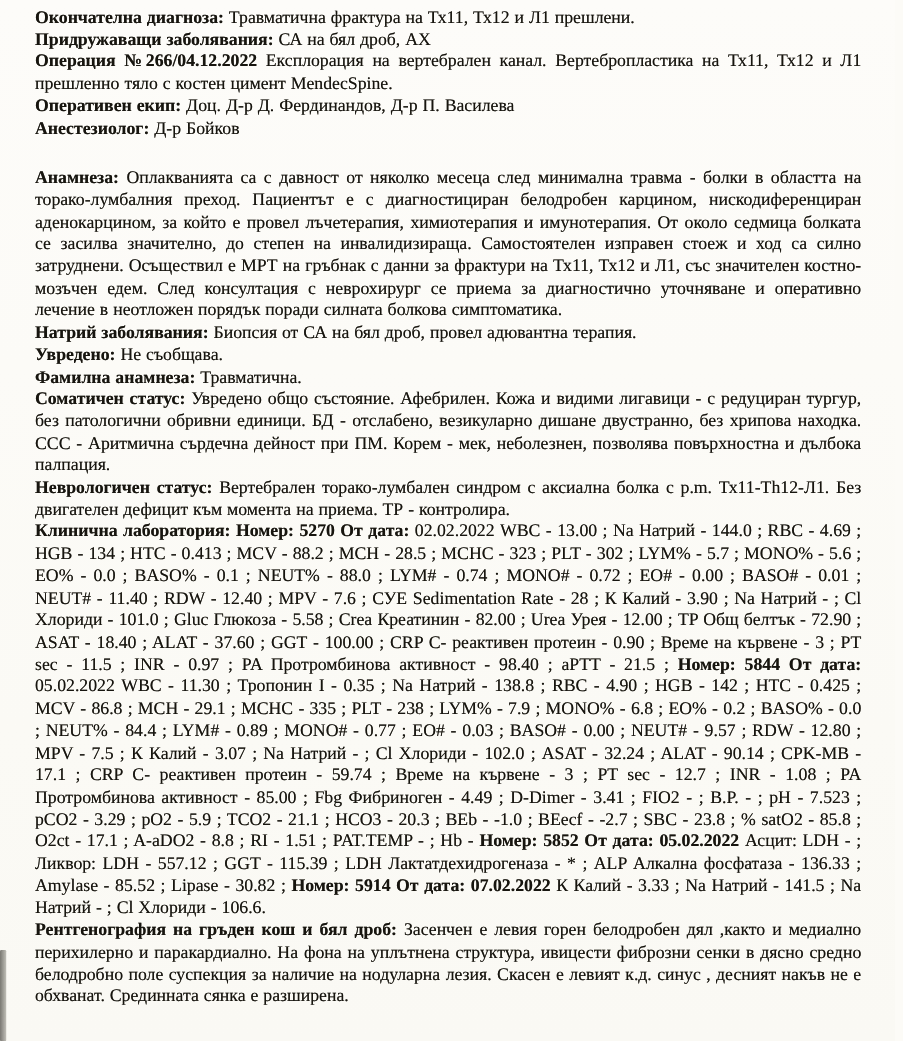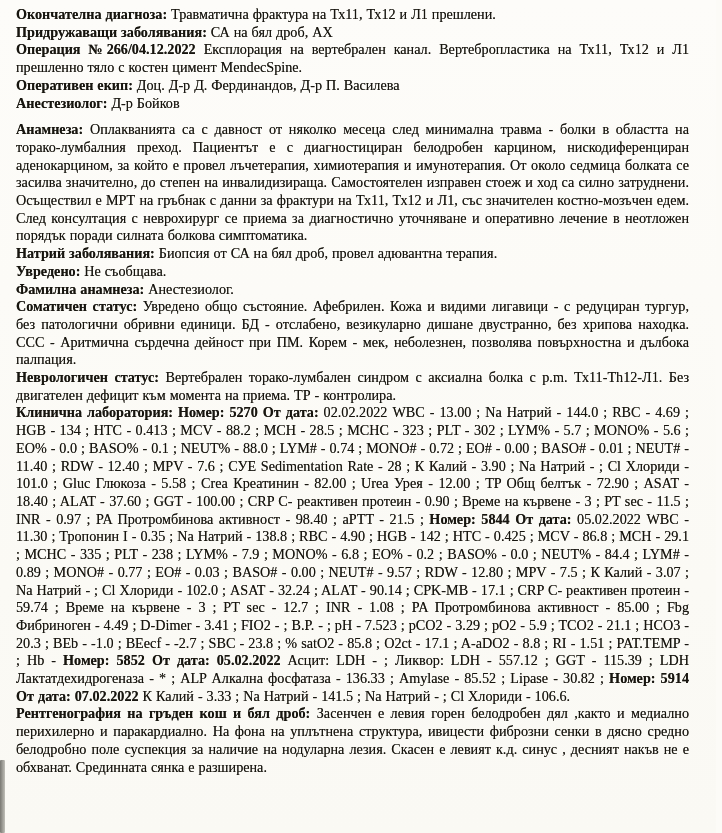--- a/index.html
+++ b/index.html
@@ -1,35 +1,35 @@
 <!DOCTYPE html>
 <html lang="bg"><head>
 <meta charset="utf-8">
 <style>
   * { margin:0; padding:0; box-sizing:border-box; }
   html,body { width:722px; background:#fcfbf7; }
   .page {
     position:relative;
     width:716px; height:833px;
     background:linear-gradient(180deg,#fdfcf9 0%,#fbfaf5 70%,#faf9f4 100%);
-    padding:6px 27px 0 16px;
+    padding:6px 27px 0 28px;
     font-family:"Liberation Serif","DejaVu Serif",serif;
     color:#17150f;
     overflow:hidden;
     text-shadow:0 0 .35px rgba(25,22,14,.65);
   }
   .para {
     font-size:14.2px;
     line-height:17.7px;
     text-align:justify;
     word-spacing:.4px;
   }
   .para .b { font-weight:700; }
   .para .tab { display:inline-block; width:140px; }
-  .gap-after { margin-bottom:9px; }
+  .gap-after { margin-bottom:22px; }
   .scan-artifact {
     position:absolute;
     left:0; top:760px;
     width:5px; height:73px;
     background:linear-gradient(90deg,#63625c,#b7b6ae);
     opacity:.85;
     filter:blur(.6px);
     border-radius:1px;
   }
 </style>
@@ -39,20 +39,20 @@
 <div class="page">
   <div class="doc-body">
       <p class="para"><span class="b">Окончателна диагноза:</span><span class="r"> Травматична фрактура на Тх11, Тх12 и Л1 прешлени.</span></p>
       <p class="para"><span class="b">Придружаващи заболявания:</span><span class="r"> СА на бял дроб, АХ</span></p>
       <p class="para"><span class="b">Операция №266/04.12.2022</span><span class="r"> Експлорация на вертебрален канал. Вертебропластика на Тх11, Тх12 и Л1 прешленно тяло с костен цимент MendecSpine.</span></p>
       <p class="para"><span class="b">Оперативен екип:</span><span class="r"> Доц. Д-р Д. Фердинандов, Д-р П. Василева</span></p>
       <p class="para gap-after"><span class="b">Анестезиолог:</span><span class="r"> Д-р Бойков</span></p>
       <p class="para"><span class="b">Анамнеза:</span><span class="r"> Оплакванията са с давност от няколко месеца след минимална травма - болки в областта на торако-лумбалния преход. Пациентът е с диагностициран белодробен карцином, нискодиференциран аденокарцином, за който е провел лъчетерапия, химиотерапия и имунотерапия. От около седмица болката се засилва значително, до степен на инвалидизираща. Самостоятелен изправен стоеж и ход са силно затруднени. Осъществил е МРТ на гръбнак с данни за фрактури на Тх11, Тх12 и Л1, със значителен костно-мозъчен едем. След консултация с неврохирург се приема за диагностично уточняване и оперативно лечение в неотложен порядък поради силната болкова симптоматика.</span></p>
       <p class="para"><span class="b">Натрий заболявания:</span><span class="r"> Биопсия от СА на бял дроб, провел адювантна терапия.</span></p>
       <p class="para"><span class="b">Увредено:</span><span class="r"> Не съобщава.</span></p>
-      <p class="para"><span class="b">Фамилна анамнеза:</span><span class="r"> Анестезиолог.</span></p>
+      <p class="para"><span class="b">Фамилна анамнеза:</span><span class="r"> Травматична.</span></p>
       <p class="para"><span class="b">Соматичен статус:</span><span class="r"> Увредено общо състояние. Афебрилен. Кожа и видими лигавици - с редуциран тургур, без патологични обривни единици. БД - отслабено, везикуларно дишане двустранно, без хрипова находка. ССС - Аритмична сърдечна дейност при ПМ. Корем - мек, неболезнен, позволява повърхностна и дълбока палпация.</span></p>
       <p class="para"><span class="b">Неврологичен статус:</span><span class="r"> Вертебрален торако-лумбален синдром с аксиална болка с p.m. Тх11-Th12-Л1. Без двигателен дефицит към момента на приема. ТР - контролира.</span></p>
       <p class="para"><span class="b">Клинична лаборатория: Номер: 5270 От дата:</span><span class="r"> 02.02.2022 WBC - 13.00 ; Na Натрий - 144.0 ; RBC - 4.69 ; HGB - 134 ; HTC - 0.413 ; MCV - 88.2 ; MCH - 28.5 ; MCHC - 323 ; PLT - 302 ; LYM% - 5.7 ; MONO% - 5.6 ; EO% - 0.0 ; BASO% - 0.1 ; NEUT% - 88.0 ; LYM# - 0.74 ; MONO# - 0.72 ; EO# - 0.00 ; BASO# - 0.01 ; NEUT# - 11.40 ; RDW - 12.40 ; MPV - 7.6 ; СУЕ Sedimentation Rate - 28 ; К Калий - 3.90 ; Na Натрий - ; Cl Хлориди - 101.0 ; Gluc Глюкоза - 5.58 ; Crea Креатинин - 82.00 ; Urea Урея - 12.00 ; TP Общ белтък - 72.90 ; ASAT - 18.40 ; ALAT - 37.60 ; GGT - 100.00 ; CRP C- реактивен протеин - 0.90 ; Време на кървене - 3 ; PT sec - 11.5 ; INR - 0.97 ; PA Протромбинова активност - 98.40 ; aPTT - 21.5 ;  </span><span class="b">Номер: 5844 От дата:</span><span class="r"> 05.02.2022 WBC - 11.30 ; Тропонин I - 0.35 ; Na Натрий - 138.8 ; RBC - 4.90 ; HGB - 142 ; HTC - 0.425 ; MCV - 86.8 ; MCH - 29.1 ; MCHC - 335 ; PLT - 238 ; LYM% - 7.9 ; MONO% - 6.8 ; EO% - 0.2 ; BASO% - 0.0 ; NEUT% - 84.4 ; LYM# - 0.89 ; MONO# - 0.77 ; EO# - 0.03 ; BASO# - 0.00 ; NEUT# - 9.57 ; RDW - 12.80 ; MPV - 7.5 ; К Калий - 3.07 ; Na Натрий - ; Cl Хлориди - 102.0 ; ASAT - 32.24 ; ALAT - 90.14 ; CPK-MB - 17.1 ; CRP C- реактивен протеин - 59.74 ; Време на кървене - 3 ; PT sec - 12.7 ; INR - 1.08 ; PA Протромбинова активност - 85.00 ; Fbg Фибриноген - 4.49 ; D-Dimer - 3.41 ; FIO2 - ; B.P. - ; pH - 7.523 ; pCO2 - 3.29 ; pO2 - 5.9 ; TCO2 - 21.1 ; HCO3 - 20.3 ; BEb - -1.0 ; BEecf - -2.7 ; SBC - 23.8 ; % satO2 - 85.8 ; O2ct - 17.1 ; A-aDO2 - 8.8 ; RI - 1.51 ; PAT.TEMP - ; Hb - </span><span class="b">Номер: 5852 От дата: 05.02.2022</span><span class="r"> Асцит: LDH - ; Ликвор: LDH - 557.12 ; GGT - 115.39 ; LDH Лактатдехидрогеназа - * ; ALP Алкална фосфатаза - 136.33 ; Amylase - 85.52 ; Lipase - 30.82 ;  </span><span class="b">Номер: 5914 От дата: 07.02.2022</span><span class="r"> К Калий - 3.33 ; Na Натрий - 141.5 ; Na Натрий - ; Cl Хлориди - 106.6.</span></p>
       <p class="para"><span class="b">Рентгенография на гръден кош и бял дроб:</span><span class="r"> Засенчен е левия горен белодробен дял ,както и медиално перихилерно и паракардиално. На фона на уплътнена структура, ивицести фиброзни сенки  в дясно средно белодробно поле суспекция за наличие на нодуларна лезия. Скасен е левият к.д. синус , десният накъв не е обхванат. Срединната сянка е разширена.</span></p>
     </div>
   <div class="scan-artifact"></div>
 </div>
 
 </body></html>

